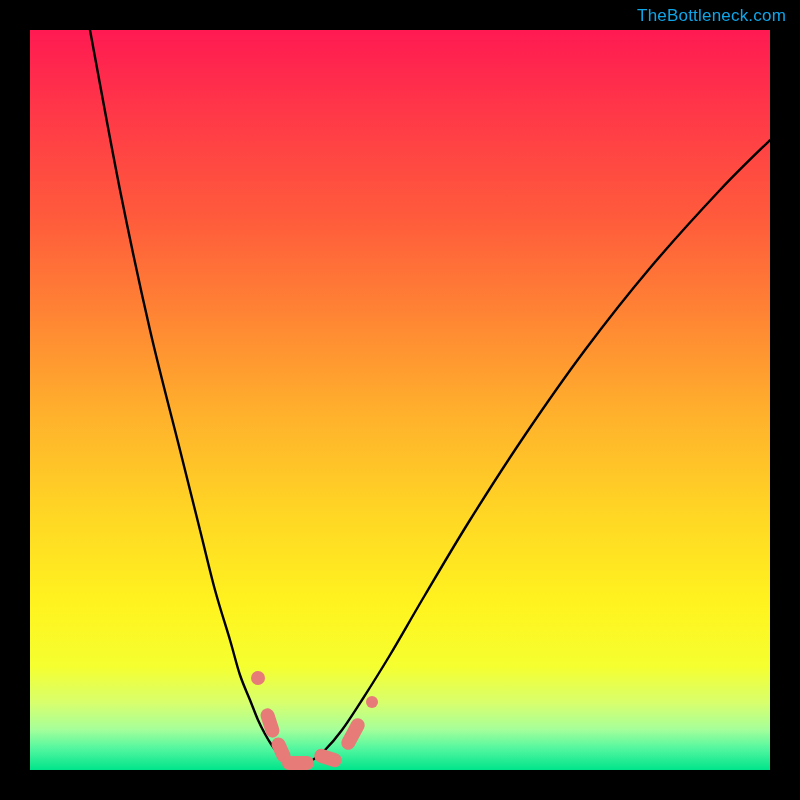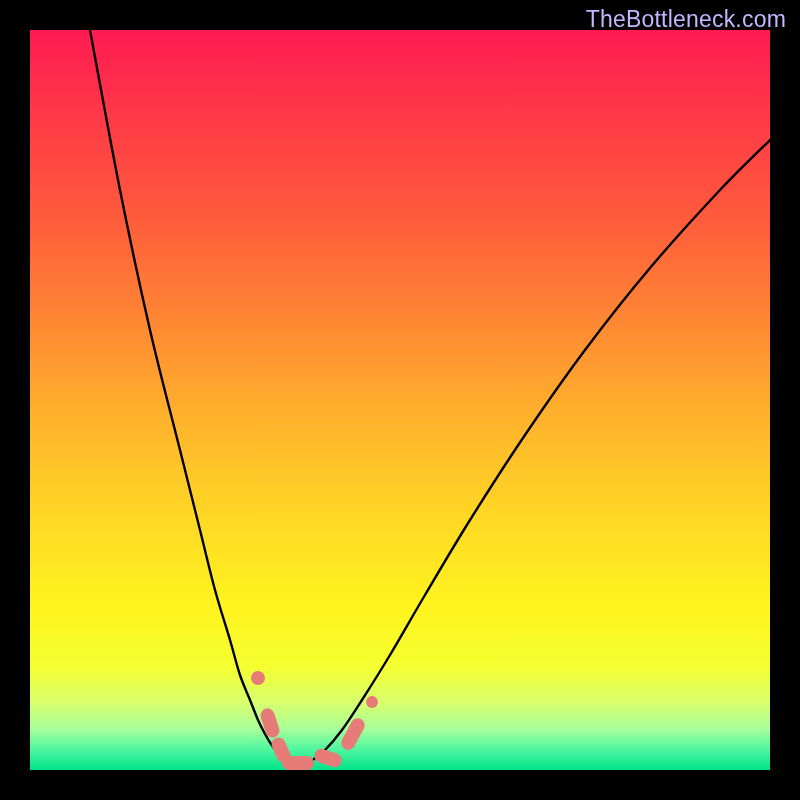--- a/index.html
+++ b/index.html
@@ -33,22 +33,22 @@
     position: absolute;
     inset: 0;
     width: 740px;
     height: 740px;
     display: block;
   }
   .watermark {
     position: absolute;
     top: 6px;
     right: 14px;
-    color: #c4b5fd;
-    font-size: 23px;
+    color: #0ea5e9;
+    font-size: 17px;
     letter-spacing: 0.2px;
     font-family: Arial, Helvetica, sans-serif;
   }
   .marker {
     fill: #e77b78;
     stroke: none;
   }
 </style>
 </head>
 <body>

